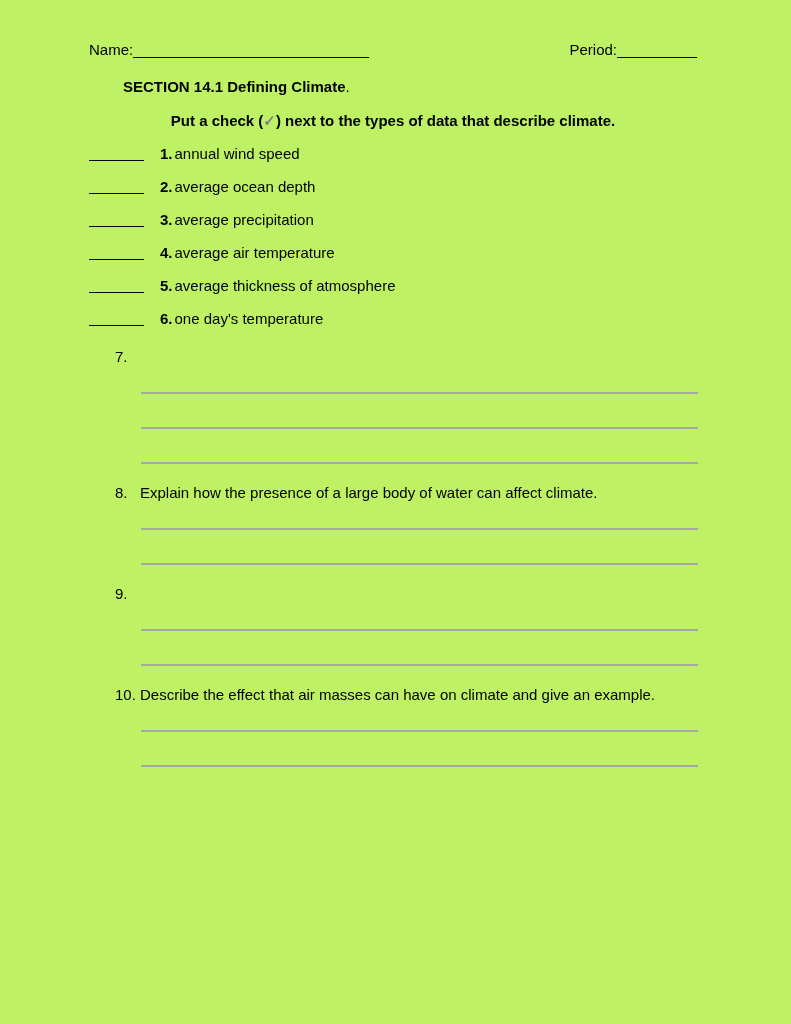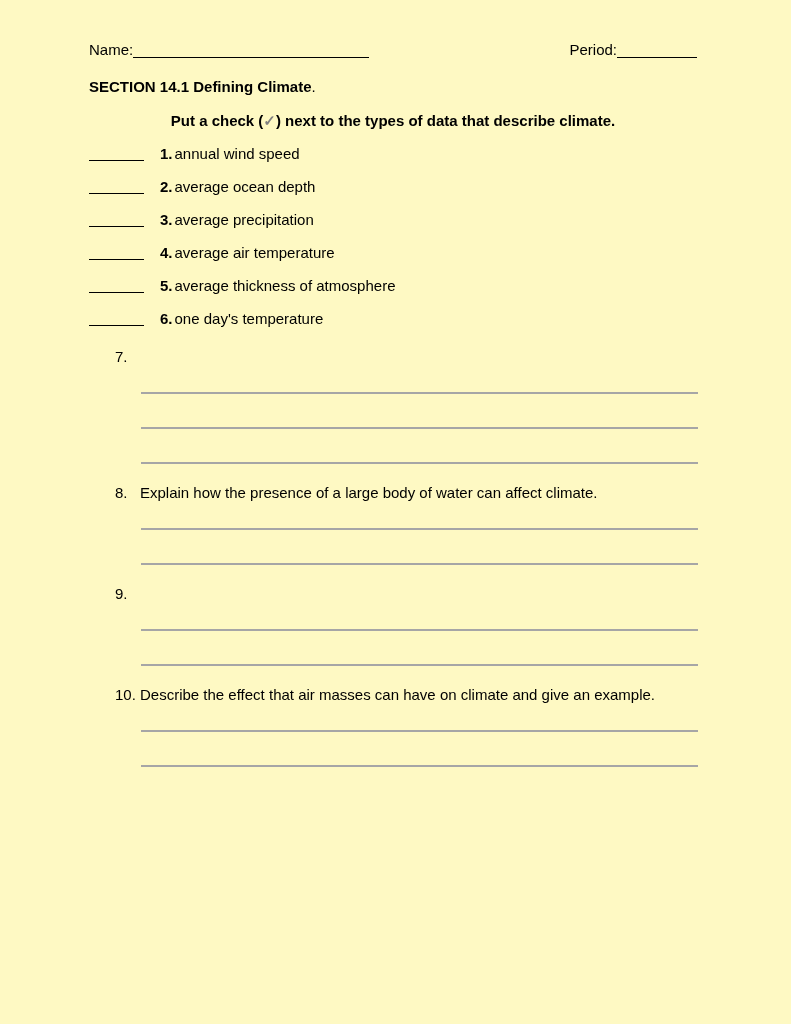--- a/index.html
+++ b/index.html
@@ -2,34 +2,34 @@
 <html><head>
 <meta charset="utf-8">
 <title>Climate Review Worksheet</title>
 <style>
   html, body { margin: 0; padding: 0; background: #ffffff; }
   .page {
     position: relative;
     width: 791px; height: 1024px;
     box-sizing: border-box;
     padding: 41px 94px 0 89px;
-    background: #fef9c3;
+    background: #bef264;
     font-family: "Liberation Sans", sans-serif;
     font-size: 15px;
     line-height: 18px;
     color: #000000;
     overflow: hidden;
   }
   .header-row { display: flex; justify-content: space-between; }
   .field { display: flex; }
   .blank { border-bottom: 1px solid #000; height: 16px; }
   .name-blank { width: 236px; }
   .period-blank { width: 80px; }
   .doc-title { margin-top: 21px; text-align: center; font-weight: 700; }
-  .section-heading { margin-top: 19px; font-weight: 700; }
+  .section-heading { margin-top: 19px; font-weight: 700; margin-left: 34px; }
   .section-heading .period { font-weight: 400; }
   .instruction { margin-top: 16px; font-weight: 700; text-align: center; }
   .check-icon { color: #808080; }
   .check-list { margin-top: 15px; }
   .check-item { display: flex; height: 18px; margin-bottom: 15px; }
   .check-blank { width: 55px; border-bottom: 1px solid #000; height: 15px; }
   .check-num { font-weight: 700; margin-left: 16px; }
   .check-text { margin-left: 2px; }
   .questions-heading { font-weight: 700; }
   .question { margin-top: 20px; }

